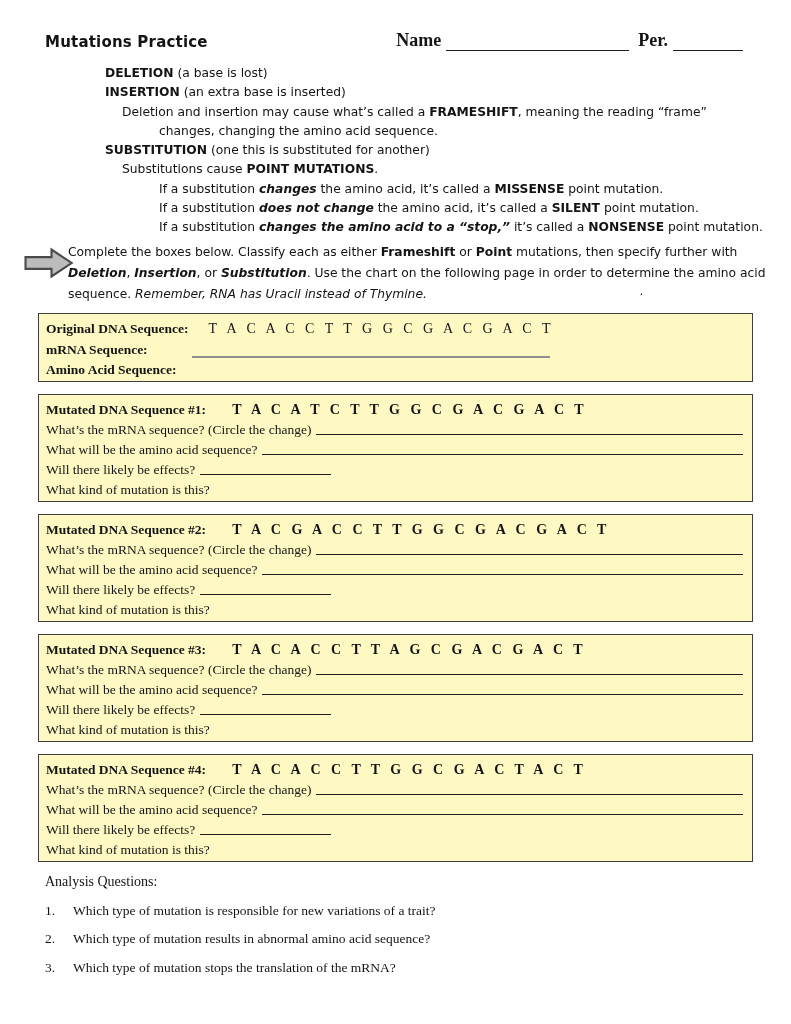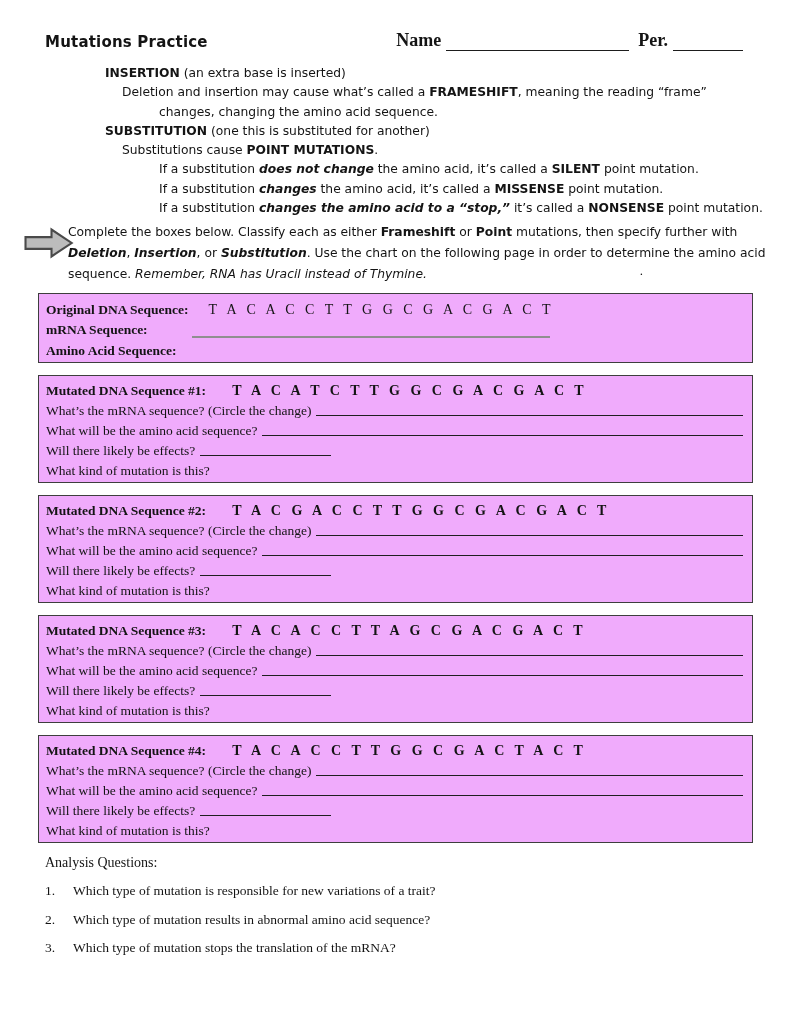--- a/index.html
+++ b/index.html
@@ -25,21 +25,21 @@
   .st-b{font-weight:bold;}
   .st-i{font-style:italic;}
   .st-bi{font-weight:bold;font-style:italic;}
   
   .instr{position:relative;margin:4px 0 8px 23px;}
   .instr .cline{line-height:21px;}
   .arrow{position:absolute;left:-45px;top:4px;}
   .stray{position:absolute;right:100px;bottom:6px;font-family:"Liberation Serif",serif;font-size:13px;}
   
   .box{border:1.5px solid #3e3e3e;margin:0 0 12px -7px;width:715px;box-sizing:border-box;
-       padding:3px 8px 3px 7px;font-family:"Liberation Serif",serif;font-size:13.5px;background:#f0abfc;}
+       padding:3px 8px 3px 7px;font-family:"Liberation Serif",serif;font-size:13.5px;background:#fef9c3;}
   .brow{height:20px;display:flex;align-items:flex-end;}
   .obox .brow{height:20.5px;}
   .blabel{font-weight:bold;white-space:nowrap;}
   .seq{margin-left:26px;letter-spacing:3.5px;white-space:nowrap;font-size:14px;font-weight:bold;}
   .obox .seq{font-weight:normal;margin-left:20px;}
   .mline{display:inline-block;width:358px;border-bottom:2px solid #8f8f8f;height:12px;margin-left:44px;}
   .qrow{display:flex;align-items:flex-end;height:20px;}
   .qtext{white-space:nowrap;}
   .qfill{flex:1;border-bottom:1.2px solid #1f1f1f;margin:0 1px 3px 5px;}
   .qfill.short{flex:none;width:131px;}
@@ -58,27 +58,28 @@
     <div class="title">Mutations Practice</div>
     <div class="nameper">
       <span>Name</span>
       <span class="blank name-blank"></span>
       <span class="per-label">Per.</span>
       <span class="blank per-blank"></span>
     </div>
   </div>
 
   <div class="intro">
+    <div class="cline ind1"><span class="st-b">DELETION</span><span> (a base is lost)</span></div>
     <div class="cline ind1"><span class="st-b">INSERTION</span><span> (an extra base is inserted)</span></div>
     <div class="cline ind2"><span>Deletion and insertion may cause what’s called a </span><span class="st-b">FRAMESHIFT</span><span>, meaning the reading “frame”</span></div>
     <div class="cline ind3"><span>changes, changing the amino acid sequence.</span></div>
     <div class="cline ind1"><span class="st-b">SUBSTITUTION</span><span> (one this is substituted for another)</span></div>
     <div class="cline ind2"><span>Substitutions cause </span><span class="st-b">POINT MUTATIONS</span><span>.</span></div>
+    <div class="cline ind3"><span>If a substitution </span><span class="st-bi">changes</span><span> the amino acid, it’s called a </span><span class="st-b">MISSENSE</span><span> point mutation.</span></div>
     <div class="cline ind3"><span>If a substitution </span><span class="st-bi">does not change</span><span> the amino acid, it’s called a </span><span class="st-b">SILENT</span><span> point mutation.</span></div>
-    <div class="cline ind3"><span>If a substitution </span><span class="st-bi">changes</span><span> the amino acid, it’s called a </span><span class="st-b">MISSENSE</span><span> point mutation.</span></div>
     <div class="cline ind3"><span>If a substitution </span><span class="st-bi">changes the amino acid to a “stop,”</span><span> it’s called a </span><span class="st-b">NONSENSE</span><span> point mutation.</span></div>
   </div>
 
   <div class="instr">
     <svg class="arrow" width="52" height="34" viewBox="0 0 62 40">
       <polygon points="3,13 34,13 34,4 58,20 34,36 34,27 3,27" fill="#bcbcbc" stroke="#4a4a4a" stroke-width="2.5"></polygon>
     </svg>
     <div class="cline"><span>Complete the boxes below.  Classify each as either </span><span class="st-b">Frameshift</span><span> or </span><span class="st-b">Point</span><span> mutations, then specify further with</span></div>
     <div class="cline"><span class="st-bi">Deletion</span><span>, </span><span class="st-bi">Insertion</span><span>, or </span><span class="st-bi">Substitution</span><span>. Use the chart on the following page in order to determine the amino acid</span></div>
     <div class="cline"><span>sequence. </span><span class="st-i">Remember, RNA has Uracil instead of Thymine.</span></div>

